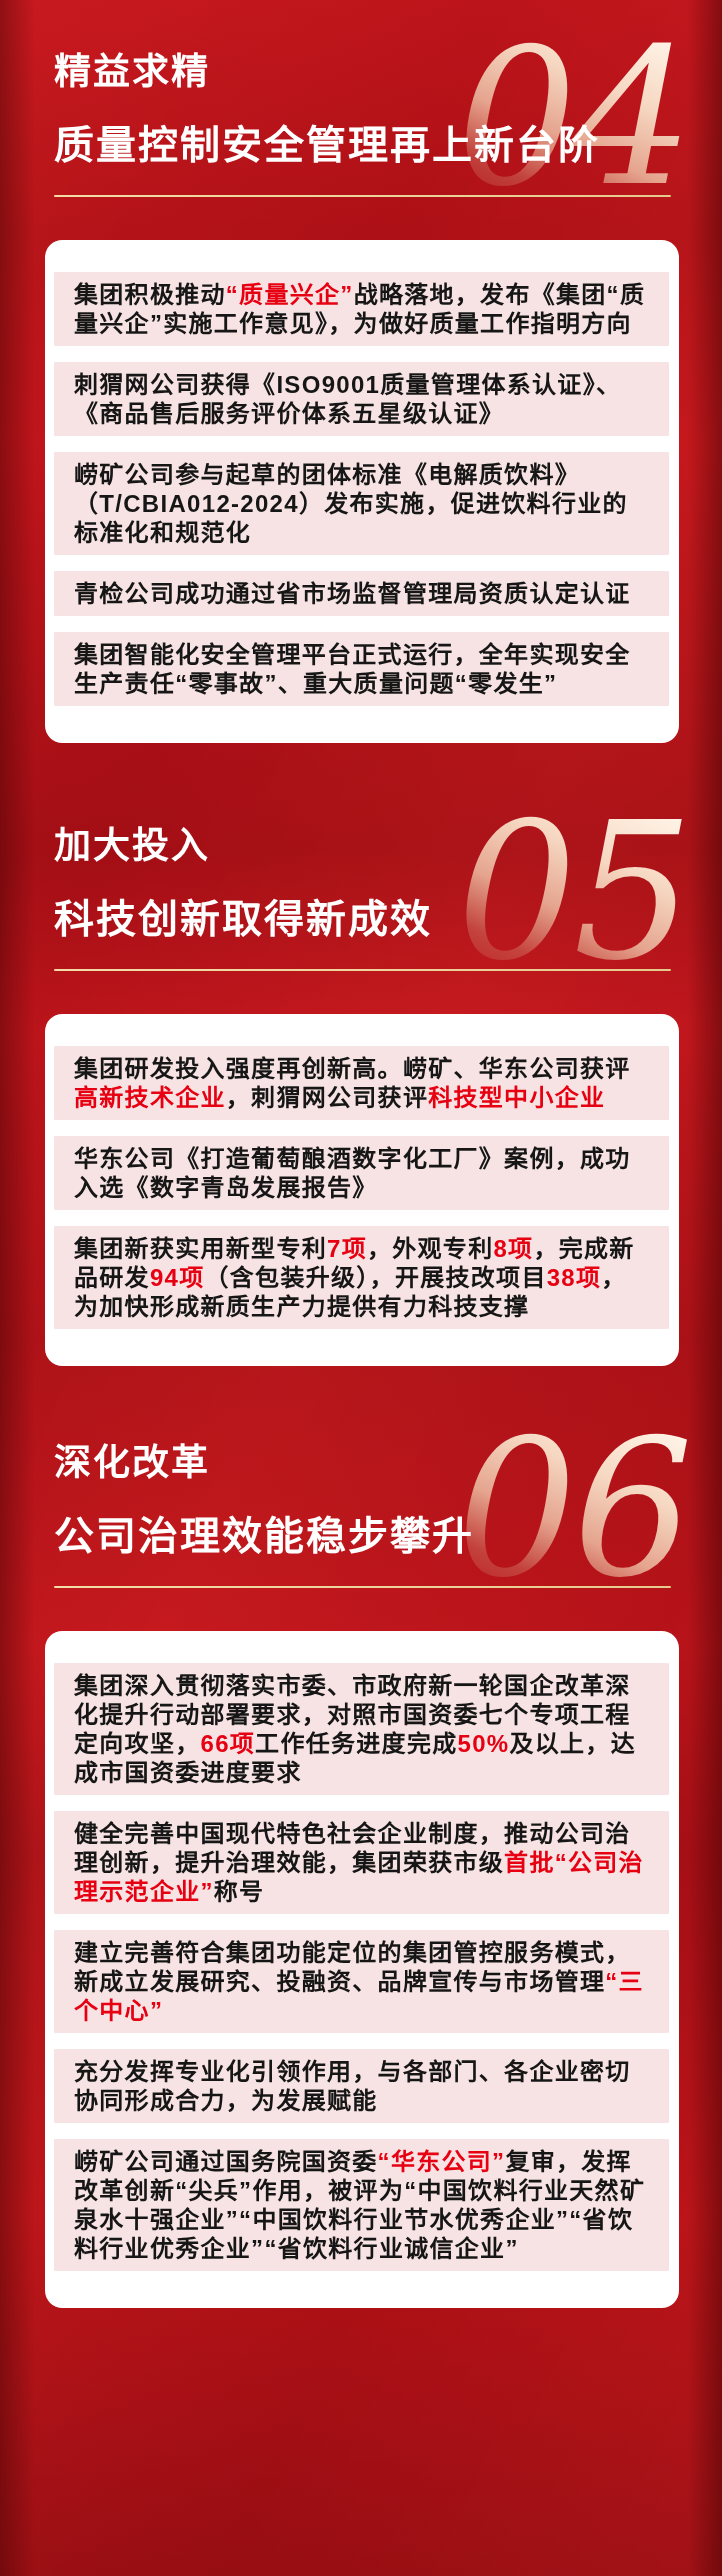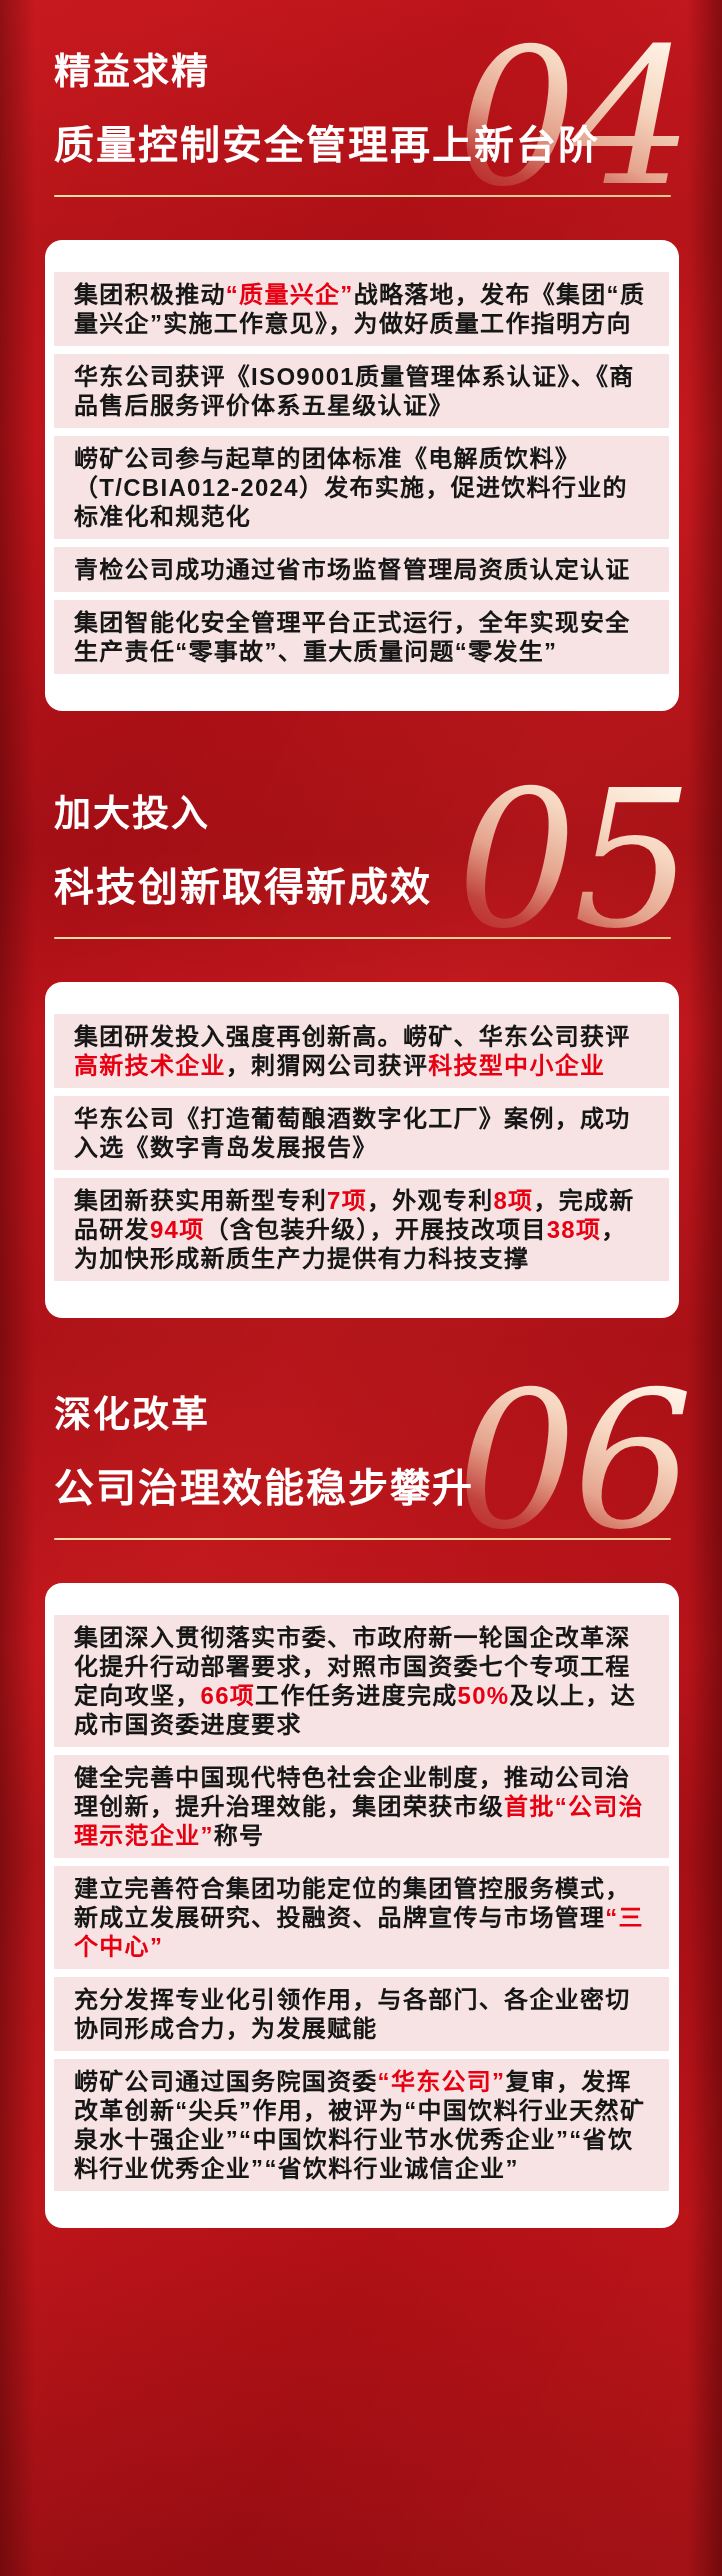--- a/index.html
+++ b/index.html
@@ -26,21 +26,21 @@
   .title{position:relative;z-index:1;color:#ffffff;font-family:"Liberation Serif","DejaVu Serif",serif;font-weight:700;letter-spacing:2px;}
   .title.t1{font-size:37px;line-height:49px;}
   .title.t2{font-size:40px;line-height:52px;margin-top:24px;}
   .divider{height:2px;width:617px;margin-top:23px;border-radius:1.3px;
     background:linear-gradient(90deg,#f3dca6,#ecd29a 60%,#e6c98c);}
   .card{
     position:relative;z-index:1;box-sizing:border-box;
     margin:43px 0 0 -9.4px;width:634px;
     background:#ffffff;border-radius:17.4px;
     padding:32px 9.4px 37px 9.4px;
-    display:flex;flex-direction:column;gap:8px;
+    display:flex;flex-direction:column;gap:16px;
   }
   .item{
     background:#f7e3e3;border-radius:1.3px;
     padding:8px 20px;
     font-size:24px;line-height:29px;font-weight:700;color:#161616;
     letter-spacing:1.3px;text-align:left;
   }
   .item .red{color:#e60012;}
   .sec-2{margin-top:78px;}
   .sec-3{margin-top:72px;}
@@ -52,21 +52,21 @@
   <div id="sections">
   <section class="section first">
     <header class="sec-head">
       <div class="sec-number">04</div>
       <div class="title t1">精益求精</div>
       <div class="title t2">质量控制安全管理再上新台阶</div>
       <div class="divider"></div>
     </header>
     <div class="card">
           <div class="item"><span>集团积极推动</span><span class="red">“质量兴企”</span><span>战略落地，发布《集团“质量兴企”实施工作意见》，为做好质量工作指明方向</span></div>
-          <div class="item"><span>华东公司获评《ISO9001质量管理体系认证》、《商品售后服务评价体系五星级认证》</span></div>
+          <div class="item"><span>刺猬网公司获得《ISO9001质量管理体系认证》、《商品售后服务评价体系五星级认证》</span></div>
           <div class="item"><span>崂矿公司参与起草的团体标准《电解质饮料》（T/CBIA012-2024）发布实施，促进饮料行业的标准化和规范化</span></div>
           <div class="item"><span>青检公司成功通过省市场监督管理局资质认定认证</span></div>
           <div class="item"><span>集团智能化安全管理平台正式运行，全年实现安全生产责任“零事故”、重大质量问题“零发生”</span></div>
         </div>
   </section>
 
   <section class="section sec-2">
     <header class="sec-head">
       <div class="sec-number">05</div>
       <div class="title t1">加大投入</div>

